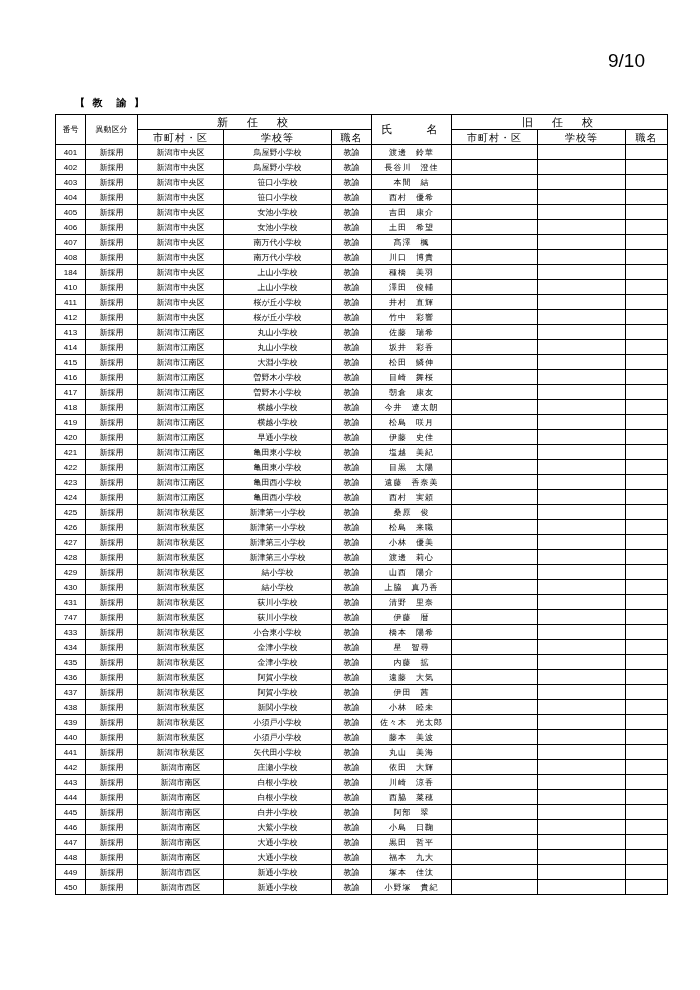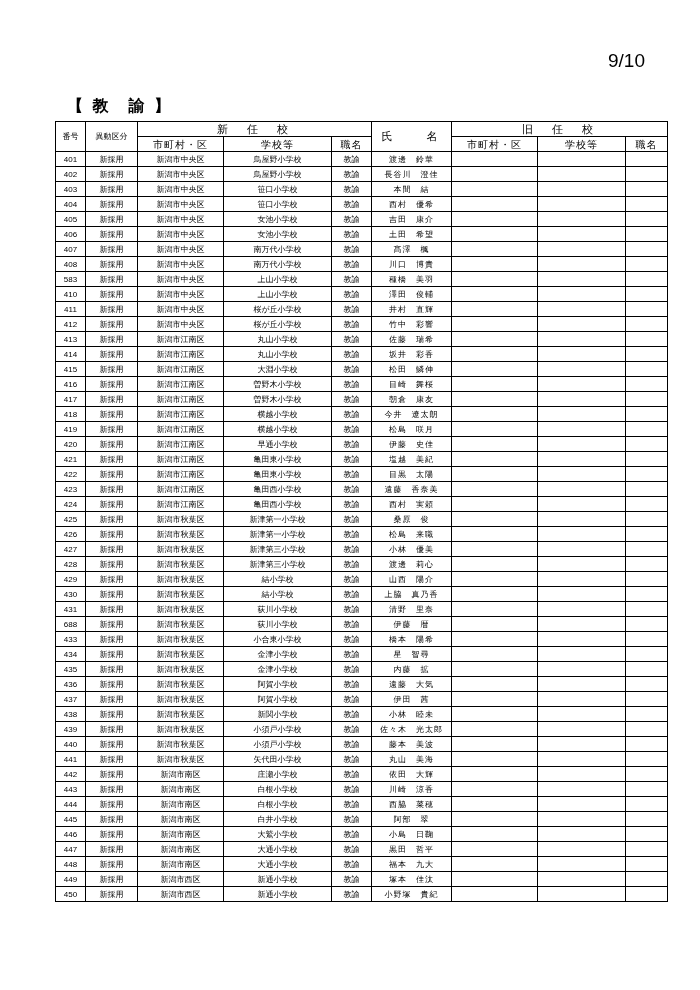--- a/index.html
+++ b/index.html
@@ -34,23 +34,23 @@
     line-height: 20px;
   }
   .page-frac {
     position: absolute;
     right: 0;
     top: -2px;
     font-size: 19px;
     font-family: "Liberation Sans", sans-serif;
   }
   .section-label {
-    font-size: 16px;
+    font-size: 10px;
     font-weight: bold;
-    margin: 4px 0 4px 12px;
+    margin: 4px 0 4px 20px;
     letter-spacing: 2px;
   }
   table.main {
     border-collapse: collapse;
     width: 100%;
     table-layout: fixed;
     font-size: 8px;
   }
   table.main td, table.main th {
     border: 1px solid #000;
@@ -221,21 +221,21 @@
           <td class="kubun">新採用</td>
           <td class="city">新潟市中央区</td>
           <td class="school">南万代小学校</td>
           <td class="post">教諭</td>
           <td class="name">川口　博貴</td>
           <td class="city"></td>
           <td class="school"></td>
           <td class="post"></td>
         </tr>
         <tr>
-          <td class="no">583</td>
+          <td class="no">184</td>
           <td class="kubun">新採用</td>
           <td class="city">新潟市中央区</td>
           <td class="school">上山小学校</td>
           <td class="post">教諭</td>
           <td class="name">種橋　美羽</td>
           <td class="city"></td>
           <td class="school"></td>
           <td class="post"></td>
         </tr>
         <tr>
@@ -474,21 +474,21 @@
           <td class="kubun">新採用</td>
           <td class="city">新潟市秋葉区</td>
           <td class="school">荻川小学校</td>
           <td class="post">教諭</td>
           <td class="name">清野　里奈</td>
           <td class="city"></td>
           <td class="school"></td>
           <td class="post"></td>
         </tr>
         <tr>
-          <td class="no">688</td>
+          <td class="no">747</td>
           <td class="kubun">新採用</td>
           <td class="city">新潟市秋葉区</td>
           <td class="school">荻川小学校</td>
           <td class="post">教諭</td>
           <td class="name">伊藤　暦</td>
           <td class="city"></td>
           <td class="school"></td>
           <td class="post"></td>
         </tr>
         <tr>

